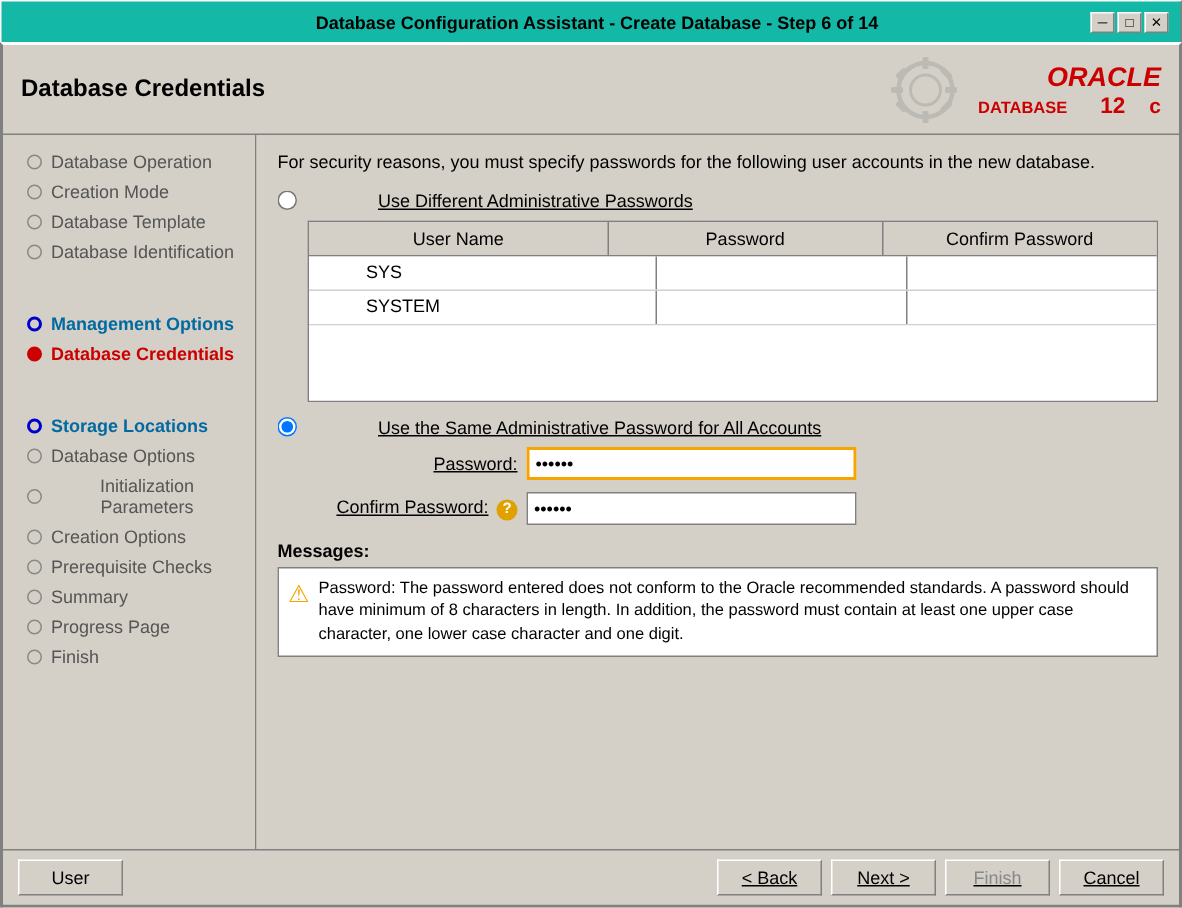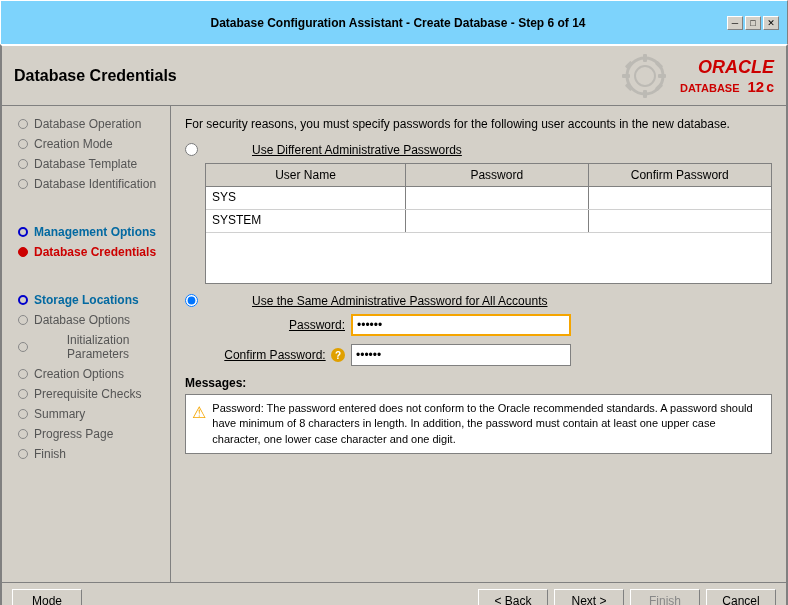--- a/index.html
+++ b/index.html
@@ -7,22 +7,22 @@
       font-family: 'Arial', sans-serif;
       font-size: 12px;
       background: #d4d0c8;
       width: 788px;
       height: 605px;
       overflow: hidden;
     }
 
     
     .title-bar {
-      background: #7dd3fc;
-      height: 44px;
+      background: #14b8a6;
+      height: 28px;
       display: flex;
       align-items: center;
       justify-content: space-between;
       padding: 0 8px;
       border-top: 1px solid #ffffff;
       border-left: 1px solid #ffffff;
       border-right: 1px solid #808080;
     }
     .title-bar-text {
       font-size: 12px;
@@ -81,21 +81,21 @@
     }
     .oracle-text {
       color: #cc0000;
       font-size: 18px;
       font-weight: bold;
       font-style: italic;
     }
     .oracle-version {
       display: flex;
       align-items: baseline;
-      gap: 2px;
+      gap: 16px;
     }
     .oracle-db-text {
       color: #cc0000;
       font-size: 11px;
       font-weight: bold;
     }
 
     
     .content-area {
       display: flex;
@@ -306,20 +306,21 @@
       font-size: 12px;
     }
     .table-header-cell:last-child {
       border-right: none;
     }
     .table-data-row {
       display: grid;
       grid-template-columns: 200px 1fr 1fr;
       border-bottom: 1px solid #d0d0d0;
       background: #fff;
+      padding-left: 32px;
     }
     .table-data-row:last-child {
       border-bottom: none;
     }
     .table-data-cell {
       padding: 3px 6px;
       border-right: 1px solid #808080;
       font-size: 12px;
       min-height: 22px;
     }
@@ -500,21 +501,21 @@
           <span class="warning-icon">⚠</span>
           <span>Password: The password entered does not conform to the Oracle recommended standards. A password should have minimum of 8 characters in length. In addition, the password must contain at least one upper case character, one lower case character and one digit.</span>
         </div>
       </div>
 
     </div>
   </div>
 
   <div class="bottom-bar">
     <div class="bottom-left">
-      <button class="btn">Mode</button>
+      <button class="btn">User</button>
     </div>
     <div class="bottom-right">
       <button class="btn">&lt; Back</button>
       <button class="btn">Next &gt;</button>
       <button class="btn btn-disabled">Finish</button>
       <button class="btn">Cancel</button>
     </div>
   </div>
 
 </div>

